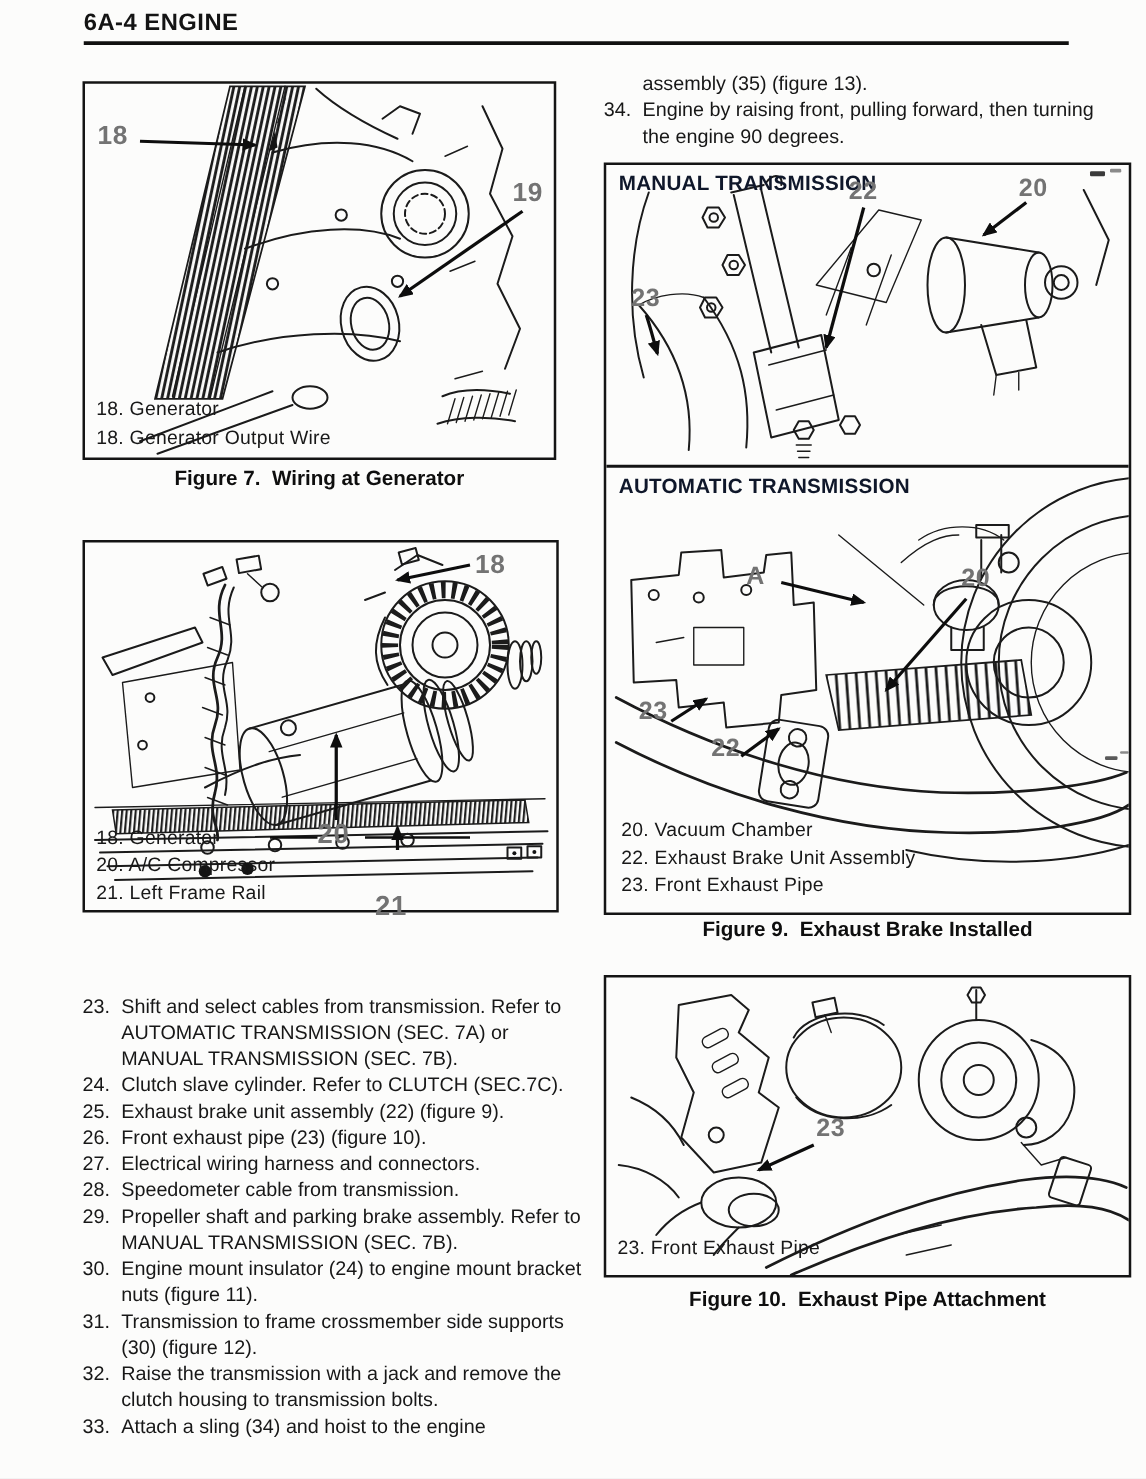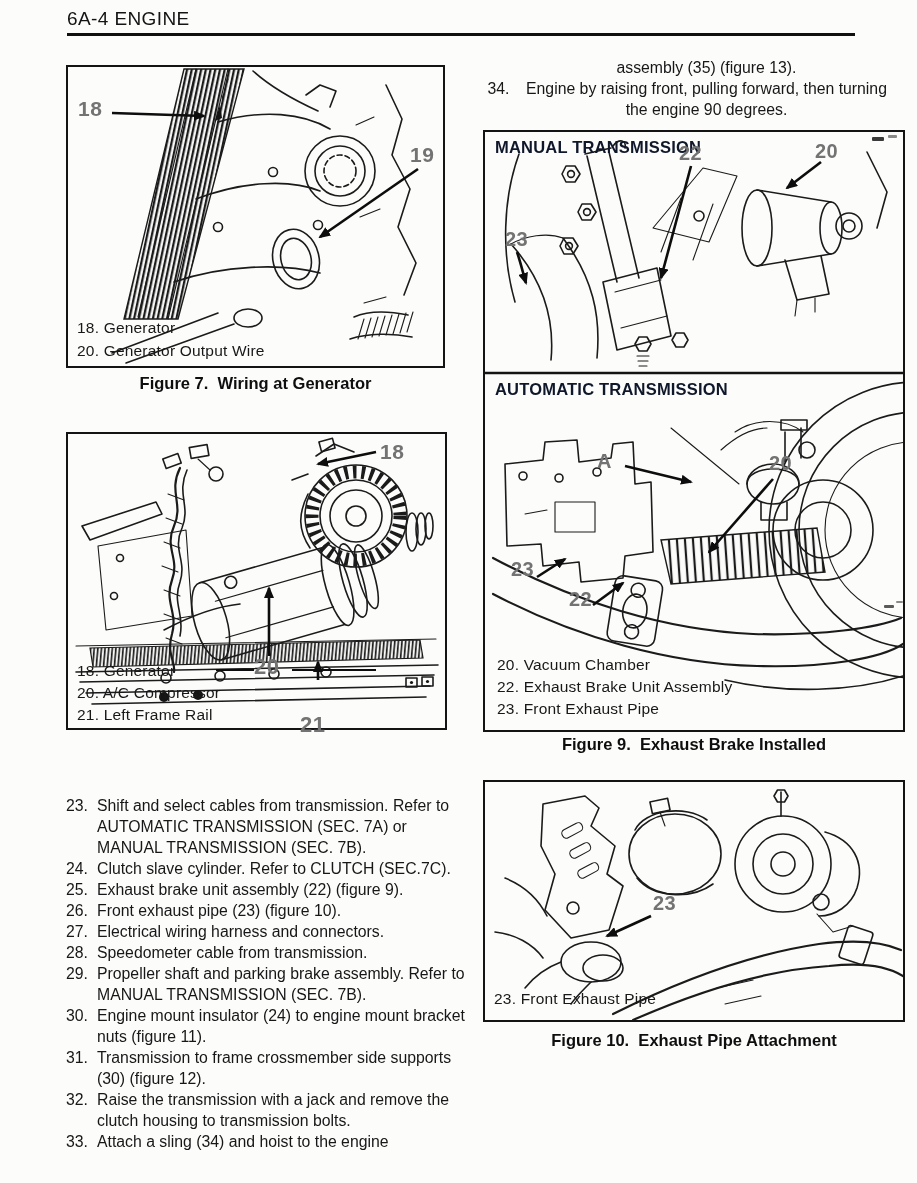--- a/index.html
+++ b/index.html
@@ -1,19 +1,19 @@
 <!DOCTYPE html>
 <html><head>
 <meta charset="utf-8">
 <style>
   html,body{margin:0;padding:0;background:#e8e8e8;}
   .page{position:relative;width:917px;height:1183px;background:#fcfcfb;overflow:hidden;
         font-family:"Liberation Sans",sans-serif;color:#141414;}
   .pre{white-space:pre-wrap;}
-  .hdr-title{position:absolute;left:67px;top:8px;font-size:19px;font-weight:400;letter-spacing:.4px;}
+  .hdr-title{position:absolute;left:67px;top:8px;font-size:19px;font-weight:700;letter-spacing:.4px;}
   .hdr-rule{position:absolute;left:67px;top:33px;width:788px;height:3px;background:#101010;}
   .figbox{position:absolute;border:2px solid #141414;background:#fcfcfb;box-sizing:border-box;}
   .figbox svg{position:absolute;left:0;top:0;}
   .co{position:absolute;font-weight:700;font-size:20px;letter-spacing:.5px;color:#737373;}
   .seclab{position:absolute;font-weight:700;font-size:16.5px;letter-spacing:.2px;color:#0f172a;}
   .legend{position:absolute;font-size:15.5px;line-height:22.5px;letter-spacing:.2px;color:#181818;}
   .fig-caption{position:absolute;text-align:center;font-weight:700;font-size:16.5px;line-height:21px;color:#0e0e0e;}
   .bodytext{position:absolute;font-size:15.8px;line-height:21px;color:#171717;}
   .step{display:flex;}
   .step-num{width:31px;flex:none;}
@@ -73,21 +73,21 @@
       <path class="fillb" d="M152,38 l-5,16 l7,-3 z"></path>
       <path class="ln thin" d="M160,12 L154,32" stroke-dasharray="4,4"></path>
 
       <line class="lead" x1="44" y1="46" x2="136" y2="49" marker-end="url(#ah7)"></line>
       <line class="lead" x1="350" y1="102" x2="252" y2="170" marker-end="url(#ah7)"></line>
     </svg>
     <span class="co" style="left:10px;top:30px;font-size:21px;">18</span>
     <span class="co" style="left:342px;top:76px;font-size:21px;">19</span>
     <div class="legend" style="left:9px;bottom:4px;">
       <div>18. Generator</div>
-      <div>20. Generator Output Wire</div>
+      <div>18. Generator Output Wire</div>
     </div>
   </div>
   <div class="fig-caption pre" style="left:66px;top:373px;width:379px;">Figure 7.  Wiring at Generator</div>
 
   <div class="figbox" style="left:66px;top:432px;width:381px;height:298px;">
     <svg width="377" height="294" viewBox="0 0 377 294">
       <defs>
         <pattern id="hp8" width="3.6" height="13" patternUnits="userSpaceOnUse" patternTransform="rotate(5)">
           <line x1="1.6" y1="0" x2="1.6" y2="13" stroke="#1b1b1b" stroke-width="1.7"></line>
         </pattern>
@@ -201,21 +201,21 @@
     <div class="step">
         <span class="step-num">32.</span>
         <span class="step-text">Raise the transmission with a jack and remove the clutch housing to transmission bolts.</span>
       </div>
     <div class="step">
         <span class="step-num">33.</span>
         <span class="step-text">Attach a sling (34) and hoist to the engine</span>
       </div>
   </div>
 
-  <div class="bodytext" style="left:483px;top:57px;width:416px;text-align:center;">
+  <div class="bodytext" style="left:483px;top:57px;width:416px;">
     <div class="indented">assembly (35) (figure 13).</div>
     <div class="step">
       <span class="step-num">34.</span>
       <span class="step-text">Engine by raising front, pulling forward, then turning the engine 90 degrees.</span>
     </div>
   </div>
 
   <div class="figbox" style="left:483px;top:130px;width:422px;height:602px;">
     <svg width="418" height="598" viewBox="0 0 418 598">
       <defs>

